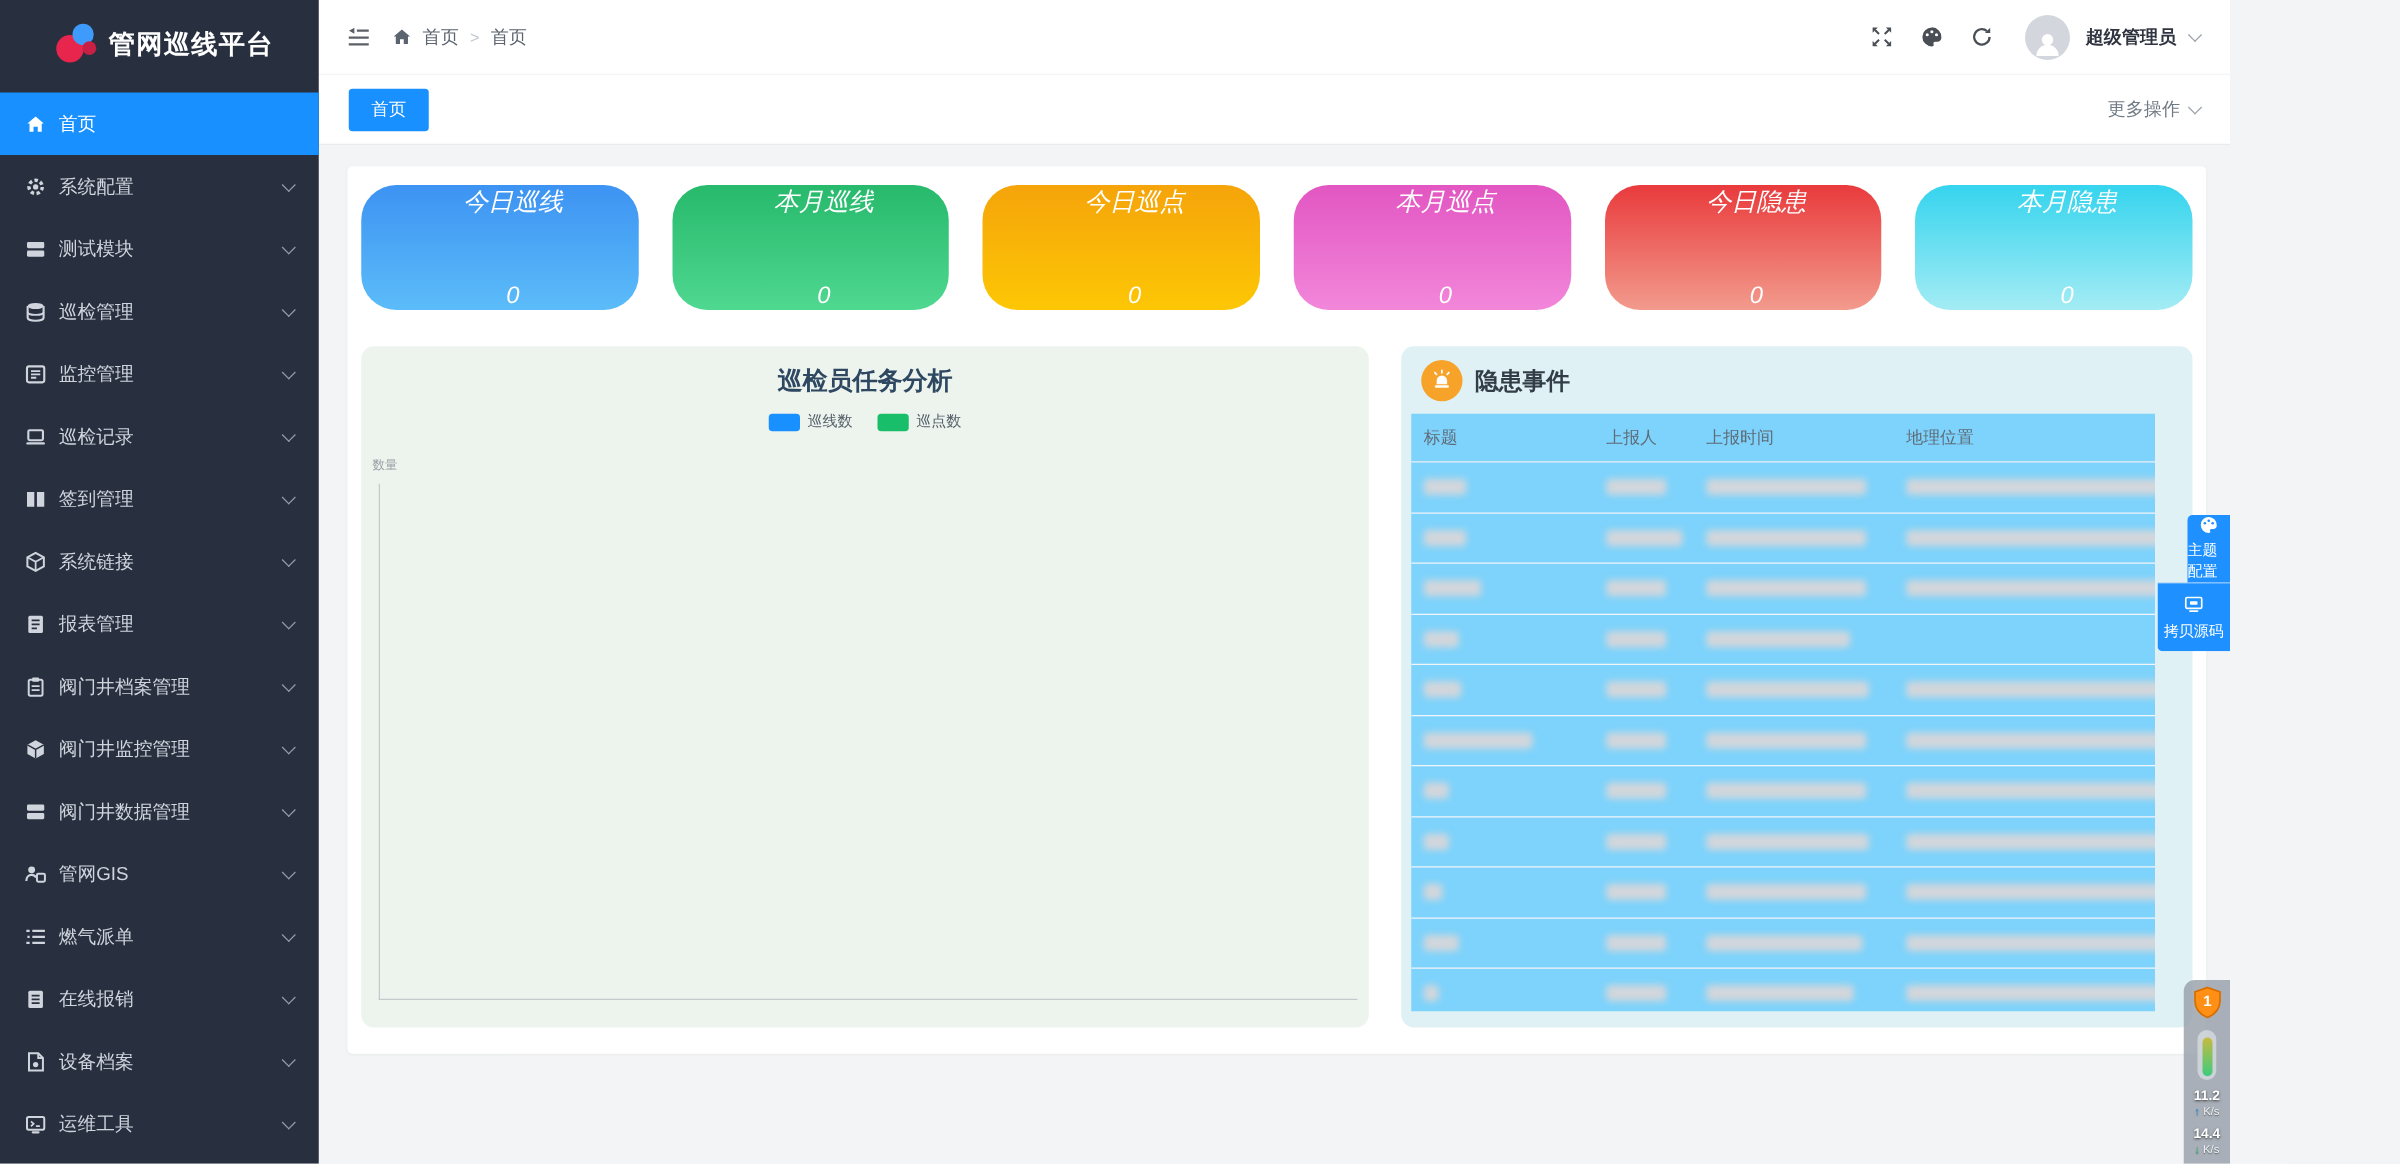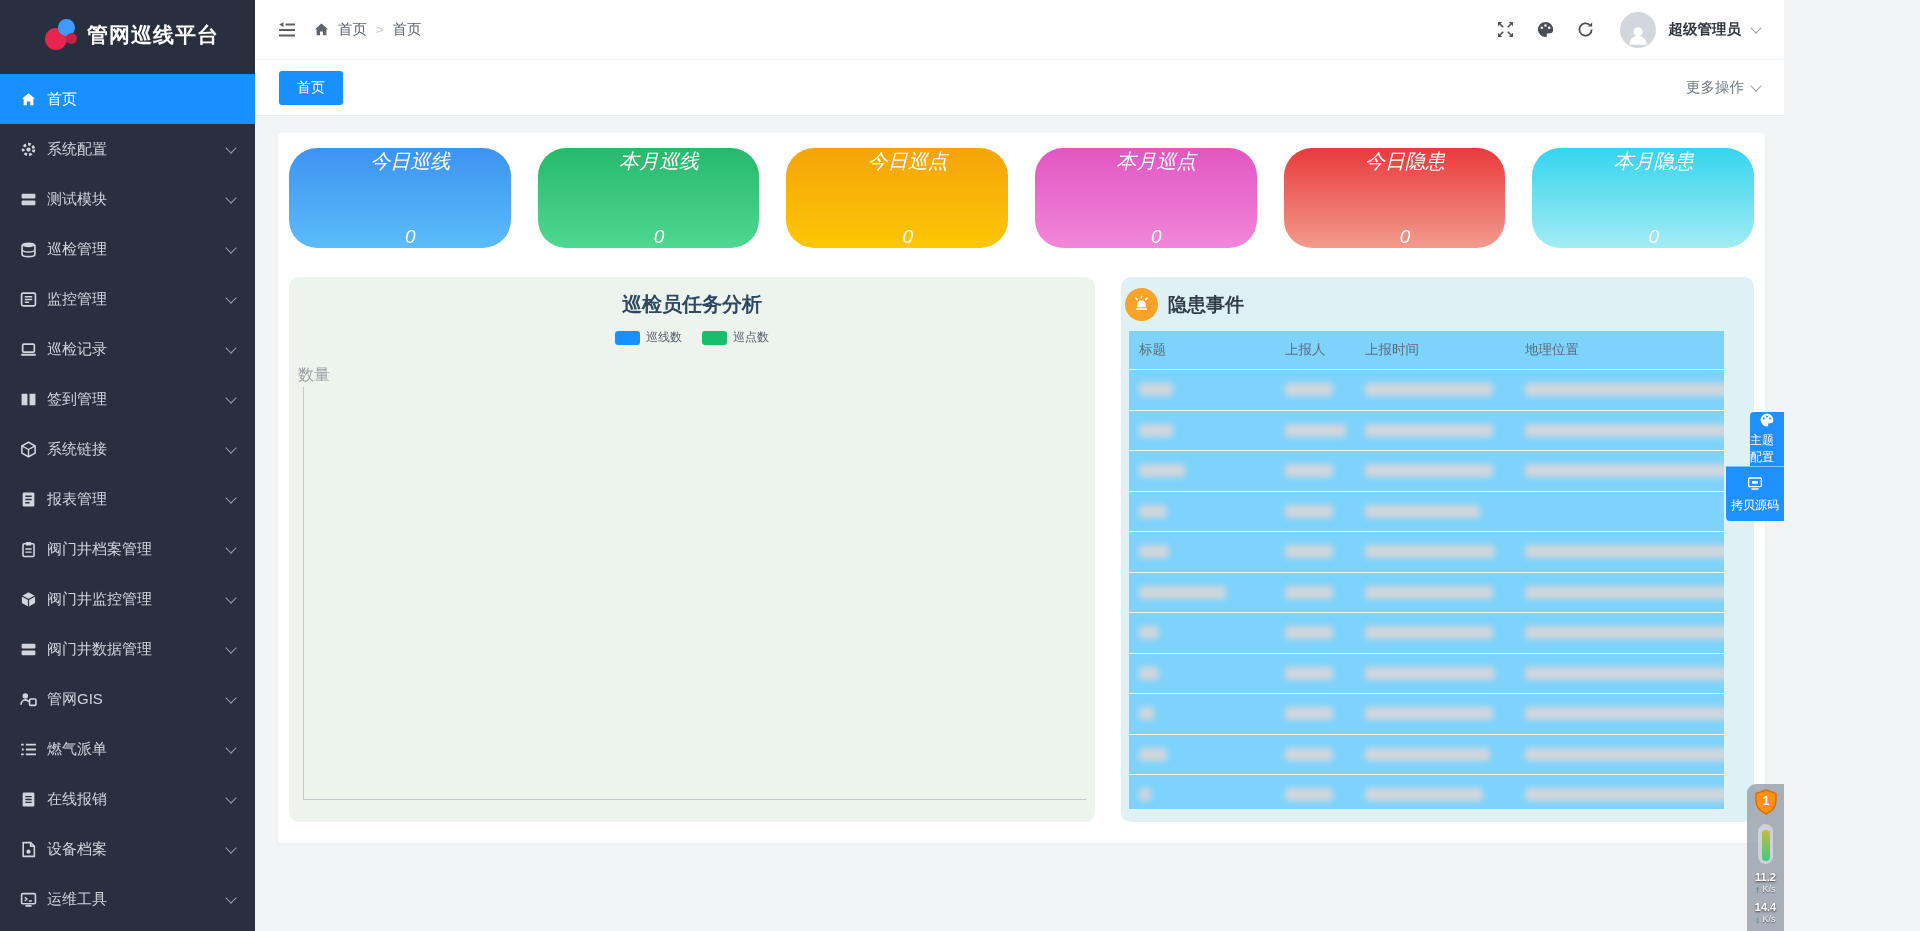--- a/index.html
+++ b/index.html
@@ -48,25 +48,25 @@
   .stat .t{font-size:20px;}
   .stat .v{font-size:19px;}
 
   
   .panels{display:flex;gap:26px;margin-top:29px;}
   .chart-panel{width:806px;flex:none;height:545px;background:#edf3ed;border-radius:10px;position:relative;}
   .chart-title{text-align:center;margin-top:14px;font-size:20px;font-weight:bold;color:#2e4862;}
   .legend{display:flex;justify-content:center;align-items:center;gap:20px;margin-top:11px;}
   .legend-item{display:flex;align-items:center;gap:6px;font-size:12px;color:#55606a;cursor:pointer;}
   .legend-pill{width:25px;height:14px;border-radius:3px;}
-  .ylabel{position:absolute;left:9px;top:88px;font-size:16px;color:#9aa0a6;}
+  .ylabel{position:absolute;left:9px;top:88px;font-size:10px;color:#9aa0a6;}
   .plot{position:absolute;left:14px;top:110px;width:782px;height:412px;border-left:1px solid #c5c9cc;border-bottom:1px solid #c5c9cc;}
 
   .event-panel{flex:1;height:545px;background:#dff1f4;border-radius:10px;position:relative;}
-  .ev-head{display:flex;align-items:center;padding:11px 0 0 4px;}
+  .ev-head{display:flex;align-items:center;padding:11px 0 0 16px;}
   .ev-icon{width:33px;height:33px;border-radius:50%;background:#f7a229;display:flex;align-items:center;justify-content:center;flex:none;}
   .ev-icon svg{width:21px;height:21px;}
   .ev-title{font-size:19px;color:#333d47;font-weight:600;margin-left:10px;}
   .ev-table{position:absolute;left:8px;top:54px;right:30px;bottom:13px;background:#7dd3fc;overflow:hidden;}
   .thead{display:flex;height:38px;align-items:center;border-bottom:1px solid #edf0f3;color:#5f6b77;font-size:13.5px;}
   .cell{box-sizing:border-box;padding-left:10px;flex:none;}
   .c0{width:146px;}.c1{width:80px;}.c2{width:160px;}.c3{width:290px;}.c4{flex:1;}
   .trow{display:flex;height:39.5px;align-items:center;border-bottom:1px solid #f3f5f7;}
   .blob{height:13px;border-radius:3px;background:#d2d6db;filter:blur(3px);}
 

